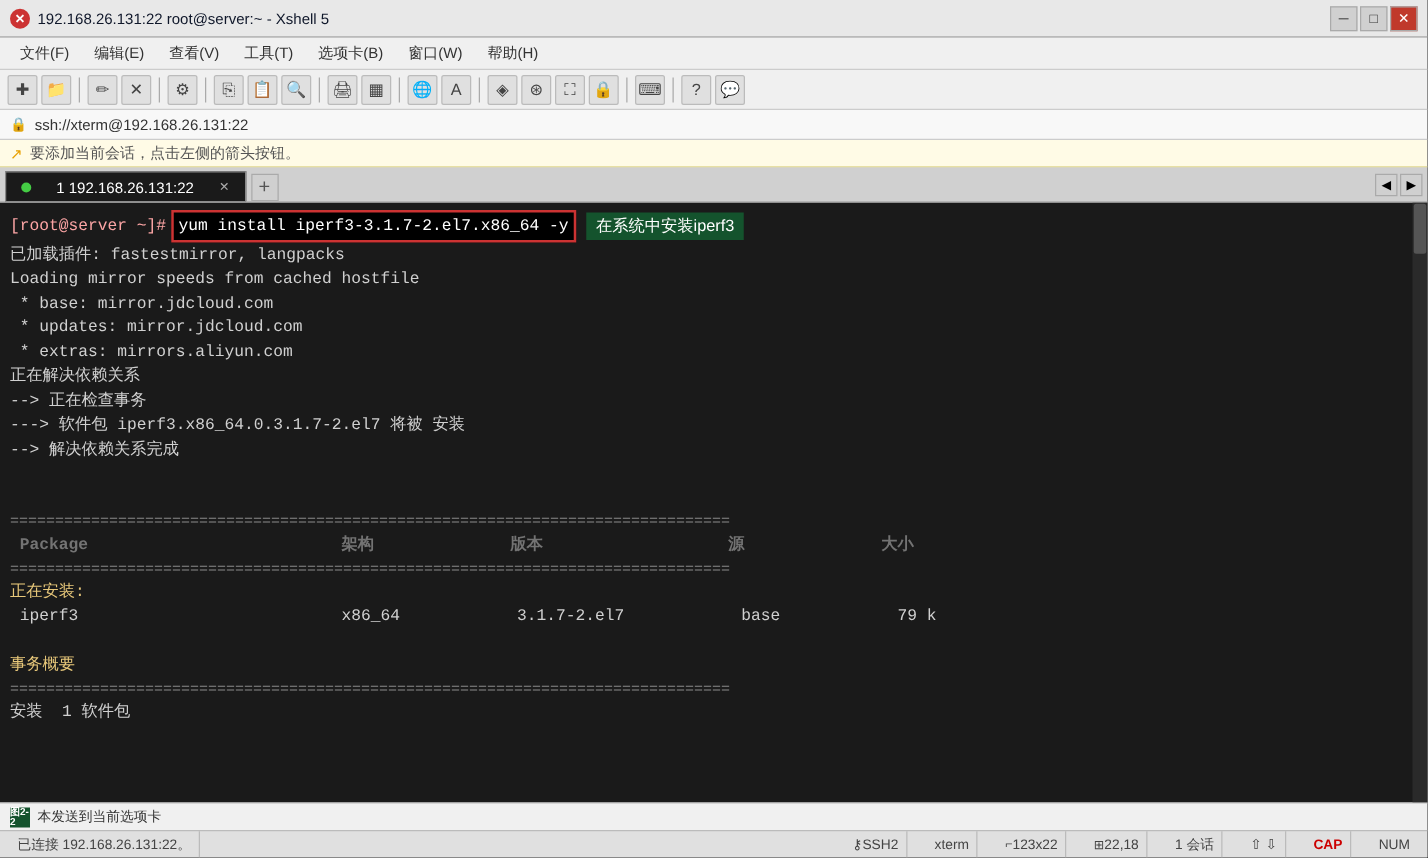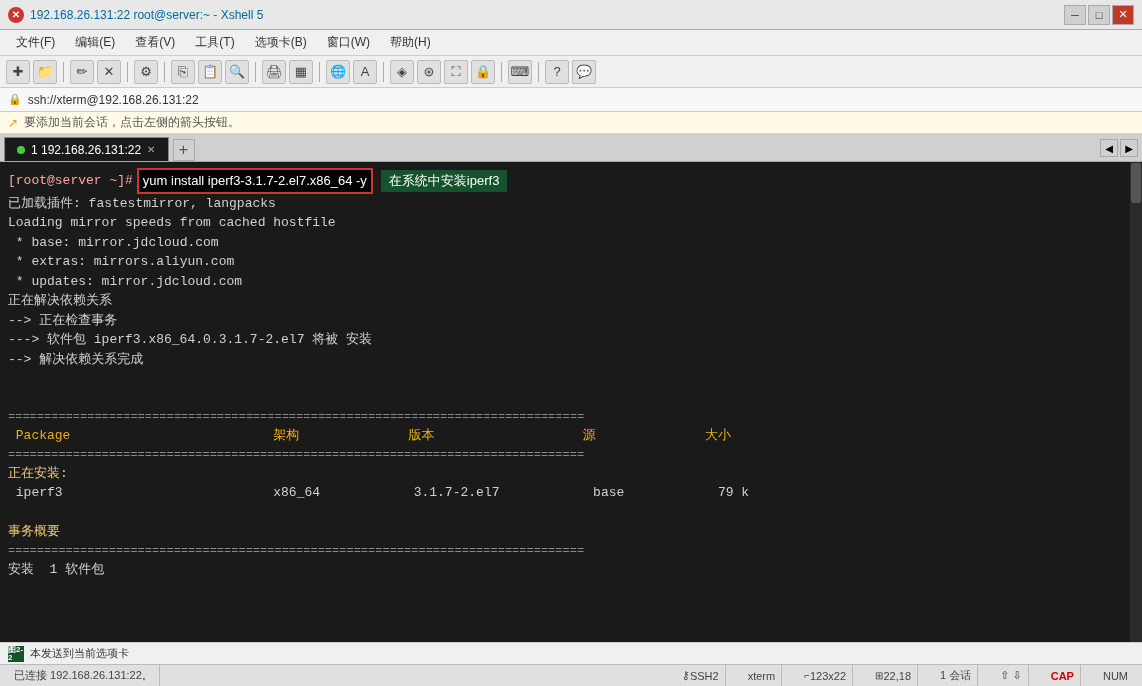--- a/index.html
+++ b/index.html
@@ -30,21 +30,21 @@
       margin-right: 6px;
       display: flex;
       align-items: center;
       justify-content: center;
       color: white;
       font-size: 10px;
       font-weight: bold;
     }
     .title-bar-text {
       font-size: 12px;
-      color: #0369a1;
+      color: #0f172a;
       flex: 1;
     }
     .title-bar-controls {
       display: flex;
       gap: 2px;
     }
     .title-btn {
       width: 22px;
       height: 20px;
       background: #d0d0d0;
@@ -151,21 +151,21 @@
     .tab {
       background: #e8e8e8;
       height: 24px;
       padding: 0 12px;
       display: flex;
       align-items: center;
       font-size: 12px;
       border: 1px solid #aaa;
       border-bottom: none;
       cursor: pointer;
-      gap: 6px;
+      gap: 20px;
     }
     .tab.active {
       background: #1a1a1a;
       color: #fff;
       border-color: #888;
     }
     .tab-indicator {
       width: 8px;
       height: 8px;
       border-radius: 50%;
@@ -243,21 +243,21 @@
     .prompt {
       color: #fca5a5;
       margin-right: 4px;
       white-space: nowrap;
     }
     .cmd-input-box {
       background: #000;
       border: 2px solid #cc3333;
       padding: 1px 4px;
       color: #fff;
-      font-family: Liberation Sans, sans-serif;
+      font-family: Liberation Mono, monospace;
       font-size: 13px;
       white-space: nowrap;
       display: inline;
     }
     .cmd-annotation {
       background: #14532d;
       color: #fff;
       padding: 1px 8px;
       margin-left: 8px;
       font-size: 13px;
@@ -268,22 +268,23 @@
       color: #d0d0d0;
       white-space: pre;
     }
     .output-line.yellow { color: #e8c87a; }
     .separator {
       color: #888;
       white-space: pre;
       font-size: 12px;
     }
     .table-header {
-      color: #eab308;
+      color: #737373;
       white-space: pre;
+      font-weight: bold;
     }
 
     
     .status-bar {
       background: #e0e0e0;
       height: 22px;
       display: flex;
       align-items: center;
       padding: 0 8px;
       border-top: 1px solid #bbb;
@@ -432,22 +433,22 @@
 
         <div class="cmd-line">
           <span class="prompt">[root@server ~]#</span>
           <span class="cmd-input-box">yum install iperf3-3.1.7-2.el7.x86_64 -y</span>
           <span class="cmd-annotation">在系统中安装iperf3</span>
         </div>
 
         <div class="output-line">已加载插件: fastestmirror, langpacks</div>
         <div class="output-line">Loading mirror speeds from cached hostfile</div>
         <div class="output-line"> * base: mirror.jdcloud.com</div>
+        <div class="output-line"> * updates: mirror.jdcloud.com</div>
         <div class="output-line"> * extras: mirrors.aliyun.com</div>
-        <div class="output-line"> * updates: mirror.jdcloud.com</div>
         <div class="output-line">正在解决依赖关系</div>
         <div class="output-line">--&gt; 正在检查事务</div>
         <div class="output-line">---&gt; 软件包 iperf3.x86_64.0.3.1.7-2.el7 将被 安装</div>
         <div class="output-line">--&gt; 解决依赖关系完成</div>
         <div class="output-line">&nbsp;</div>
         <div class="output-line">&nbsp;</div>
         <div class="separator">================================================================================</div>
         <div class="table-header"> Package                          架构              版本                   源              大小</div>
         <div class="separator">================================================================================</div>
         <div class="output-line yellow">正在安装:</div>

